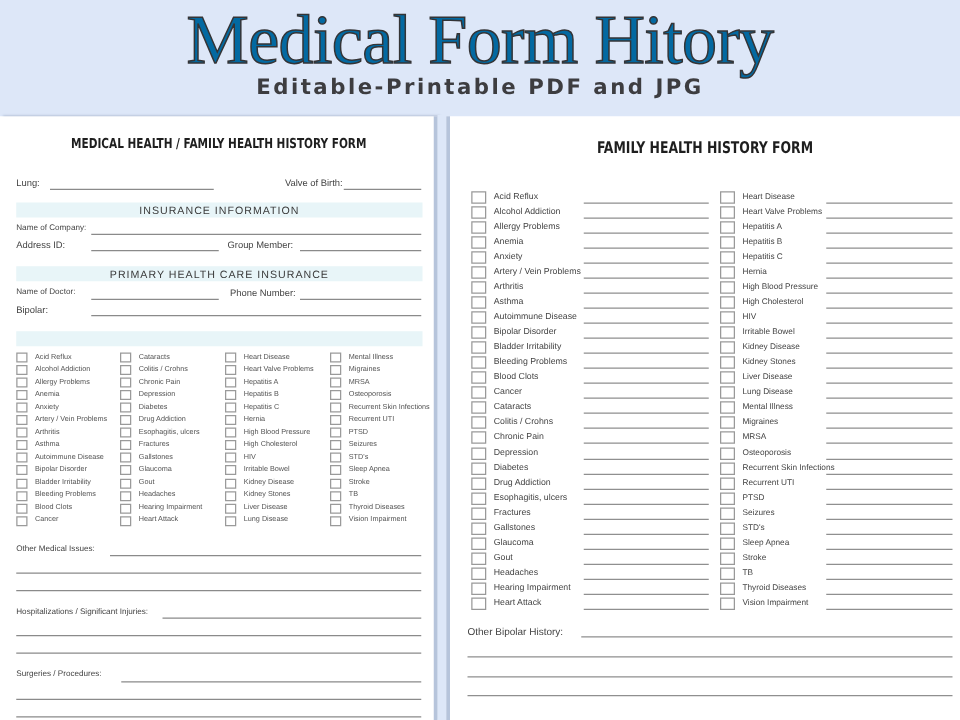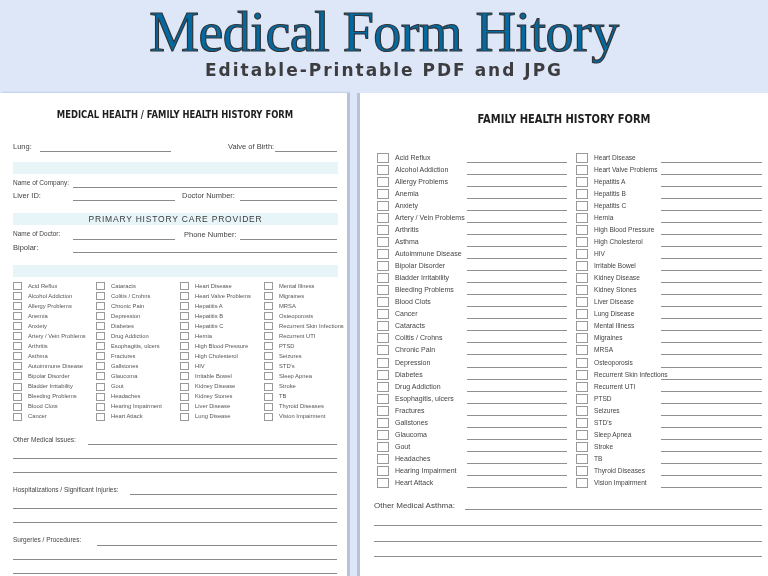--- a/index.html
+++ b/index.html
@@ -39,29 +39,30 @@
 
 <div class="page page-left">
   <div class="form-title" style="left:0;width:350px;top:15px;font-size:11px;">MEDICAL HEALTH / FAMILY HEALTH HISTORY FORM</div>
 
   <div class="lbl" style="left:13px;top:49px;">Lung:</div>
   <div class="line" style="left:40px;top:58px;width:131px;"></div>
   <div class="lbl" style="left:228px;top:49px;">Valve of Birth:</div>
   <div class="line" style="left:275px;top:58px;width:62px;"></div>
 
   <div class="section-band" style="top:69px;"></div>
+  <div class="section-title" style="top:70px;">INSURANCE INFORMATION</div>
   <div class="lbl small" style="left:13px;top:86px;">Name of Company:</div>
   <div class="line" style="left:73px;top:94px;width:264px;"></div>
-  <div class="lbl" style="left:13px;top:98px;">Liver ID:</div>
+  <div class="lbl" style="left:13px;top:98px;">Address ID:</div>
   <div class="line" style="left:73px;top:107px;width:102px;"></div>
-  <div class="lbl" style="left:182px;top:98px;">Doctor Number:</div>
+  <div class="lbl" style="left:182px;top:98px;">Group Member:</div>
   <div class="line" style="left:240px;top:107px;width:97px;"></div>
 
   <div class="section-band" style="top:120px;"></div>
-  <div class="section-title" style="top:121px;">PRIMARY HISTORY CARE PROVIDER</div>
+  <div class="section-title" style="top:121px;">PRIMARY HEALTH CARE INSURANCE</div>
   <div class="lbl small" style="left:13px;top:137px;">Name of Doctor:</div>
   <div class="line" style="left:73px;top:146px;width:102px;"></div>
   <div class="lbl" style="left:184px;top:137px;">Phone Number:</div>
   <div class="line" style="left:240px;top:146px;width:97px;"></div>
   <div class="lbl" style="left:13px;top:150px;">Bipolar:</div>
   <div class="line" style="left:73px;top:159px;width:264px;"></div>
 
   <div class="section-band" style="top:172px;"></div>
 
   <div id="left-checklist">
@@ -362,18 +363,18 @@
       <div class="rcb" style="left: 216px; top: 360.75px;"></div>
       <div class="rcb-lbl" style="left: 234px; top: 361.75px; font-size: 6.6px;">TB</div>
       <div class="rline" style="left: 301px; top: 369.75px; width: 101px;"></div>
       <div class="rcb" style="left: 216px; top: 372.78px;"></div>
       <div class="rcb-lbl" style="left: 234px; top: 373.78px; font-size: 6.6px;">Thyroid Diseases</div>
       <div class="rline" style="left: 301px; top: 381.78px; width: 101px;"></div>
       <div class="rcb" style="left: 216px; top: 384.81px;"></div>
       <div class="rcb-lbl" style="left: 234px; top: 385.81px; font-size: 6.6px;">Vision Impairment</div>
       <div class="rline" style="left: 301px; top: 393.81px; width: 101px;"></div>
     </div>
-  <div class="lbl" style="left:14px;top:408px;font-size:8px;">Other Medical Asthma:</div>
+  <div class="lbl" style="left:14px;top:408px;font-size:8px;">Other Bipolar History:</div>
   <div class="rline" style="left:105px;top:416px;width:297px;"></div>
   <div class="rline" style="left:14px;top:432px;width:388px;"></div>
   <div class="rline" style="left:14px;top:448px;width:388px;"></div>
   <div class="rline" style="left:14px;top:463px;width:388px;"></div>
 </div>
 
 </body></html>

